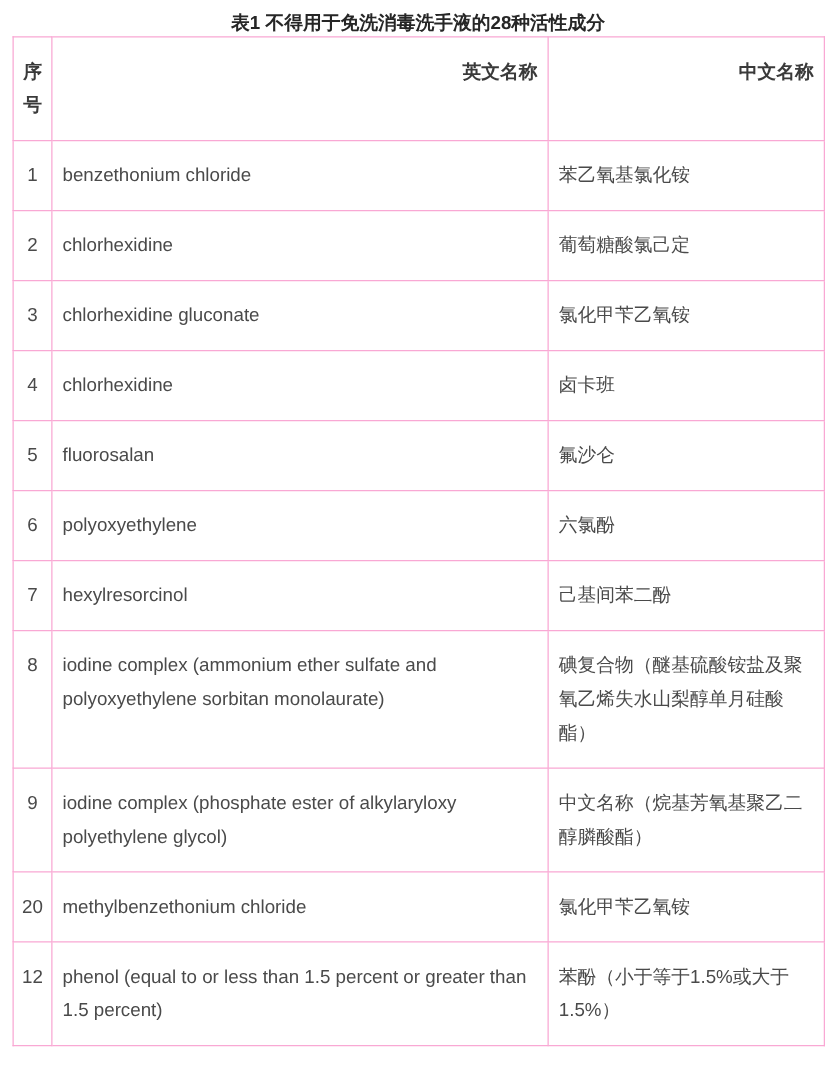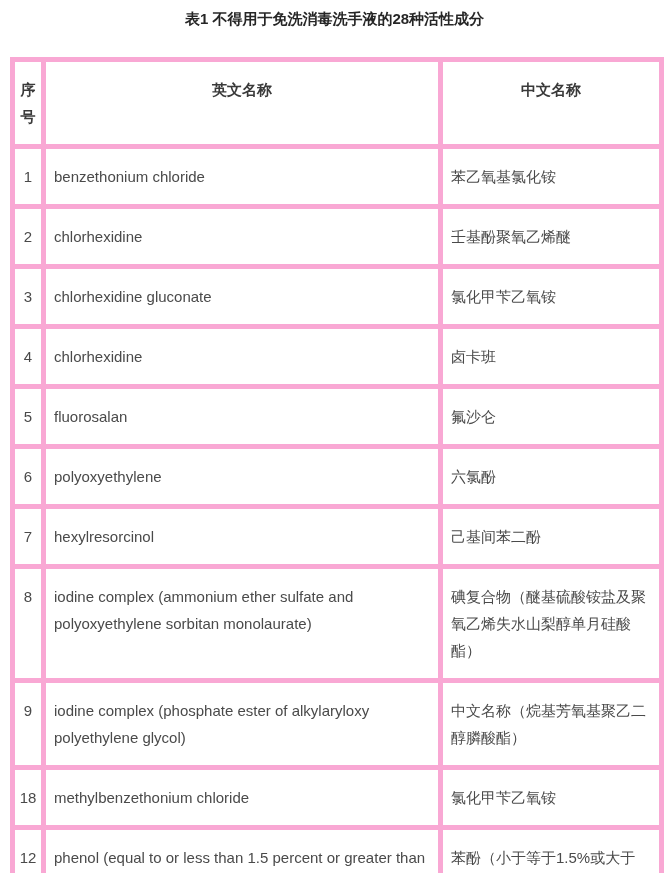--- a/index.html
+++ b/index.html
@@ -8,52 +8,52 @@
     background: #ffffff;
     font-family: "Liberation Sans", "DejaVu Sans", sans-serif;
   }
   .page {
     width: 669px;
     background: #ffffff;
     box-sizing: border-box;
   }
   .page-title {
     padding-top: 9px;
-    margin: 0 0 28px 0;
+    margin: 0 0 0 0;
     text-align: center;
     font-size: 15px;
     font-weight: bold;
     color: #262626;
     line-height: 20px;
   }
   table.data-table {
     border-collapse: collapse;
     table-layout: fixed;
     width: 649px;
     margin-left: 10px;
     margin-bottom: 4px;
   }
   table.data-table col.c-no  { width: 31px;  }
   table.data-table col.c-en  { width: 397px; }
   table.data-table col.c-zh  { width: 221px; }
   table.data-table th,
   table.data-table td {
-    border: 5px solid #f9a8d4;
+    border: 1px solid #f9a8d4;
     vertical-align: top;
     font-size: 15px;
     line-height: 27px;
     padding: 14px 8px;
     color: #4a4a4a;
     word-wrap: break-word;
     overflow-wrap: break-word;
   }
   table.data-table th {
     font-weight: bold;
     color: #3a3a3a;
-    text-align: center;
+    text-align: right;
   }
   table.data-table th.no-col,
   table.data-table td.no-col {
     text-align: center;
     padding-left: 2px;
     padding-right: 2px;
   }
 </style>
 </head>
 <body>
@@ -77,21 +77,21 @@
     </thead>
     <tbody>
       <tr>
         <td class="no-col">1</td>
         <td>benzethonium chloride</td>
         <td>苯乙氧基氯化铵</td>
       </tr>
       <tr>
         <td class="no-col">2</td>
         <td>chlorhexidine</td>
-        <td>壬基酚聚氧乙烯醚</td>
+        <td>葡萄糖酸氯己定</td>
       </tr>
       <tr>
         <td class="no-col">3</td>
         <td>chlorhexidine gluconate</td>
         <td>氯化甲苄乙氧铵</td>
       </tr>
       <tr>
         <td class="no-col">4</td>
         <td>chlorhexidine</td>
         <td>卤卡班</td>
@@ -115,21 +115,21 @@
         <td class="no-col">8</td>
         <td>iodine complex (ammonium ether sulfate and polyoxyethylene sorbitan monolaurate)</td>
         <td>碘复合物（醚基硫酸铵盐及聚氧乙烯失水山梨醇单月硅酸酯）</td>
       </tr>
       <tr>
         <td class="no-col">9</td>
         <td>iodine complex (phosphate ester of alkylaryloxy polyethylene glycol)</td>
         <td>中文名称（烷基芳氧基聚乙二醇膦酸酯）</td>
       </tr>
       <tr>
-        <td class="no-col">18</td>
+        <td class="no-col">20</td>
         <td>methylbenzethonium chloride</td>
         <td>氯化甲苄乙氧铵</td>
       </tr>
       <tr>
         <td class="no-col">12</td>
         <td>phenol (equal to or less than 1.5 percent or greater than 1.5 percent)</td>
         <td>苯酚（小于等于1.5%或大于1.5%）</td>
       </tr>
     </tbody>
   </table>

